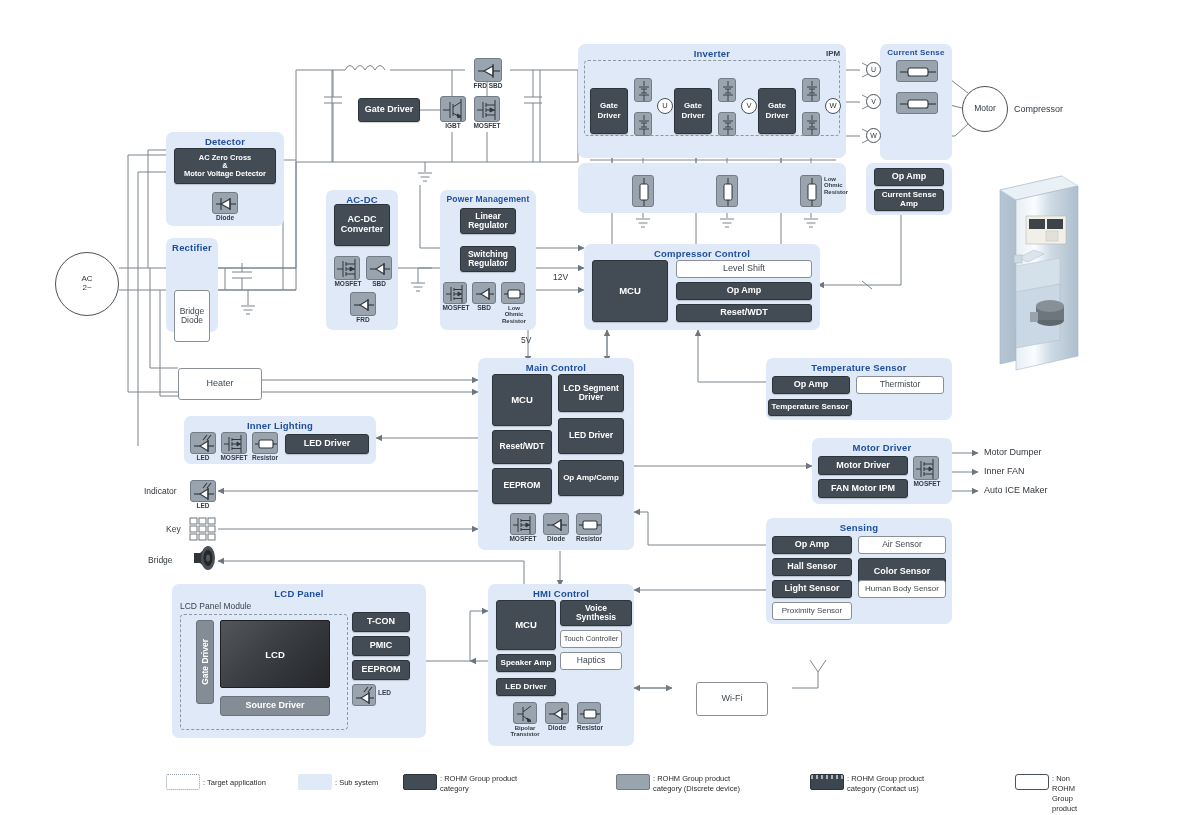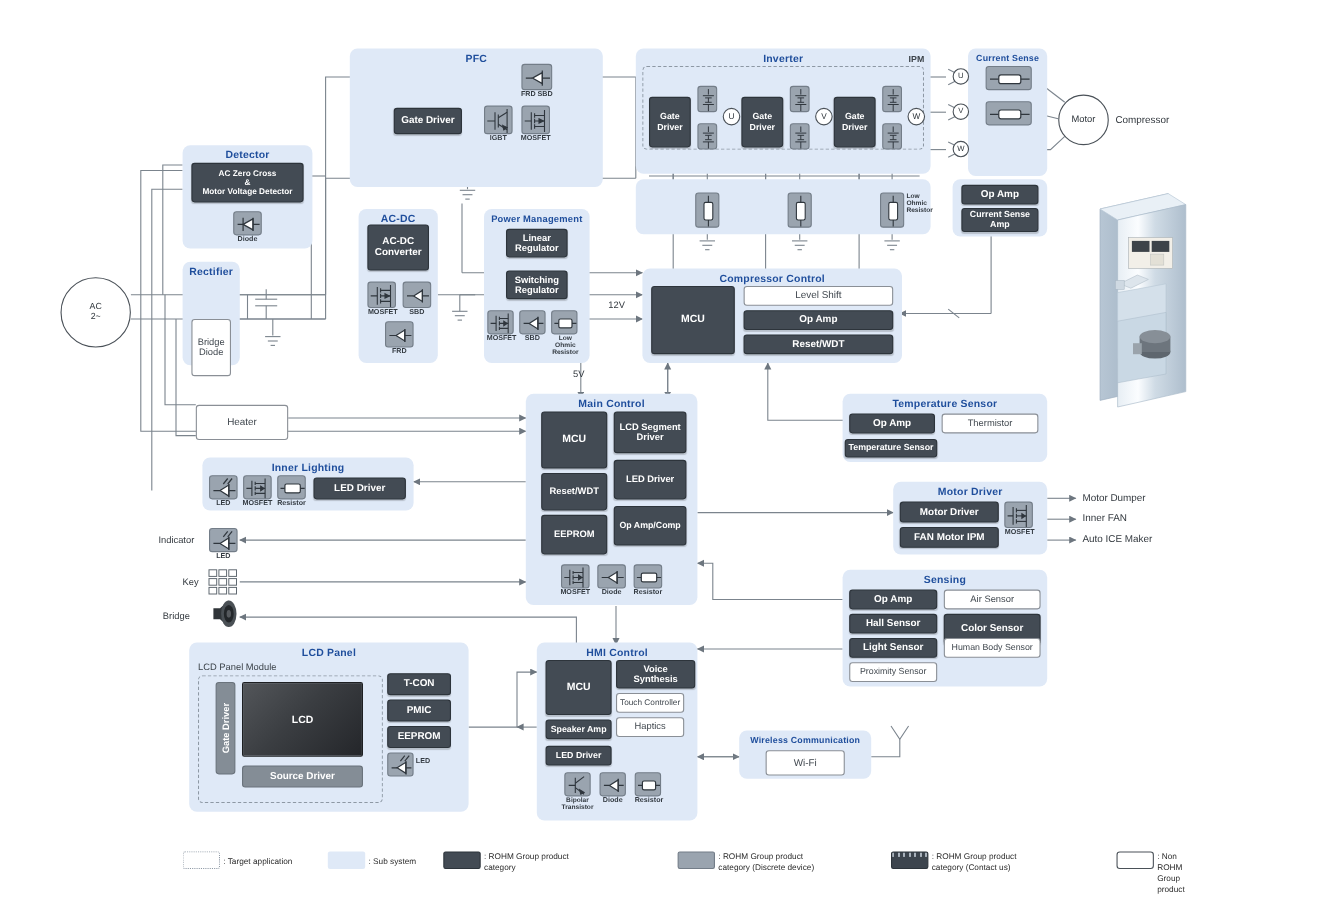--- a/index.html
+++ b/index.html
@@ -323,23 +323,20 @@
       <path d="M3,11 L8,11"></path>
           <path d="M8,5 L8,17"></path>
           <path d="M8,11 L17,6 L17,16 z" fill="#fff"></path>
           <path d="M17,5 L17,17"></path>
           <path d="M17,11 L23,11"></path>
     </g>
       </svg>
   </div>
   <div class="comp-label" style="left:206px;top:215px;width:38px;">Diode</div>
 
-  <div class="panel" style="left:318px;top:44px;width:230px;height:126px;">
-    <div class="panel-title">PFC</div>
-  </div>
   <div class="dark" style="left:358px;top:98px;width:62px;height:24px;">
     <span>Gate Driver</span>
   </div>
   <div class="cap" style="left:440px;top:96px;width:26px;height:26px;">
     <svg width="26" height="26" viewBox="0 0 26 26">
         <g stroke="#2f363d" stroke-width="1" fill="none">
       <path d="M2,13 L9,13"></path>
           <path d="M9,5 L9,21"></path>
           <path d="M12,7 L12,19"></path>
       <path d="M12,10 L20,5"></path>
@@ -965,24 +962,21 @@
     <svg width="24" height="22" viewBox="0 0 24 22">
         <g stroke="#2f363d" stroke-width="1.1" fill="none">
       <path d="M2,11 L6,11"></path>
           <rect x="6" y="7" width="12" height="8" rx="1.5" fill="#fff"></rect>
           <path d="M18,11 L22,11"></path>
     </g>
       </svg>
   </div>
   <div class="comp-label" style="left:571px;top:725px;width:38px;">Resistor</div>
 
-  <div class="panel" style="left:672px;top:664px;width:120px;height:44px;">
-    <div class="panel-title" style="font-size:8px;">Wireless Communication</div>
-  </div>
-  <div class="white" style="left:696px;top:682px;width:72px;height:23px;font-size:9px;">
+  <div class="white" style="left:696px;top:682px;width:72px;height:34px;font-size:9px;">
     <span>Wi-Fi</span>
   </div>
 
   <div class="panel" style="left:172px;top:584px;width:254px;height:154px;">
     <div class="panel-title">LCD Panel</div>
   </div>
   <div class="freetext" style="left:180px;top:601px;font-size:8.5px;color:#3b4249;">LCD Panel Module</div>
   <div class="dashbox" style="left:180px;top:614px;width:168px;height:116px;"></div>
   <div class="grey" style="left:196px;top:620px;width:18px;height:84px;background:#848d96;border-color:#6a737c;color:#fff;font-size:8.5px;font-weight:bold;">
     <span style="writing-mode:vertical-rl;transform:rotate(180deg);">Gate Driver</span>

